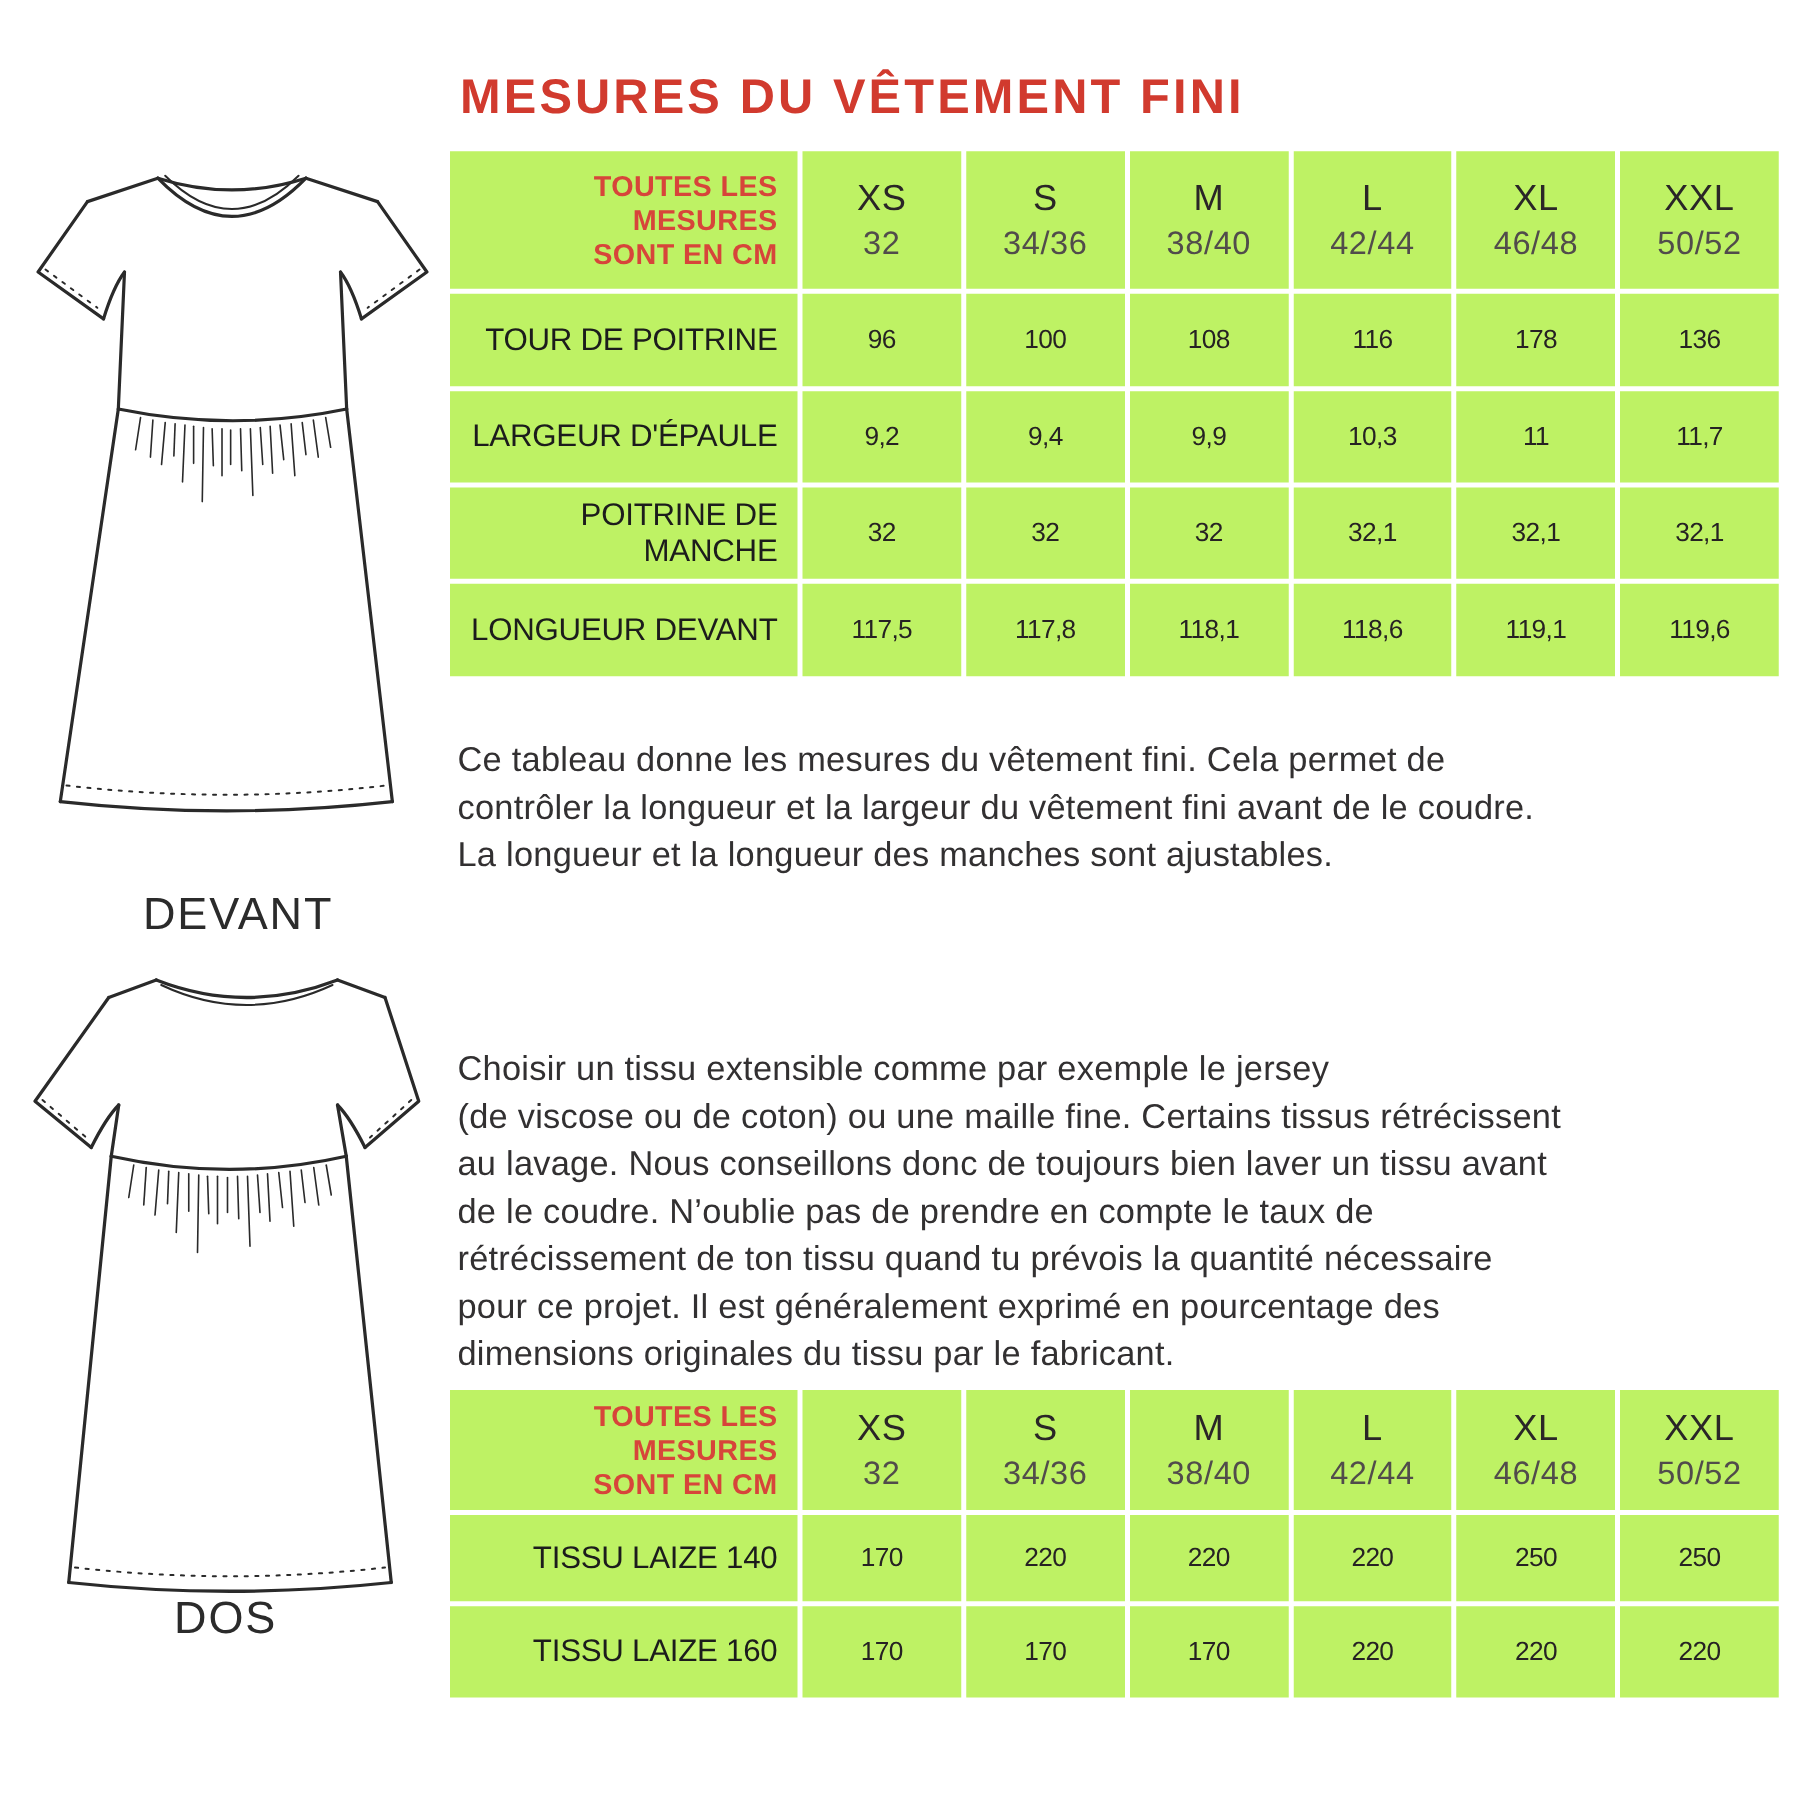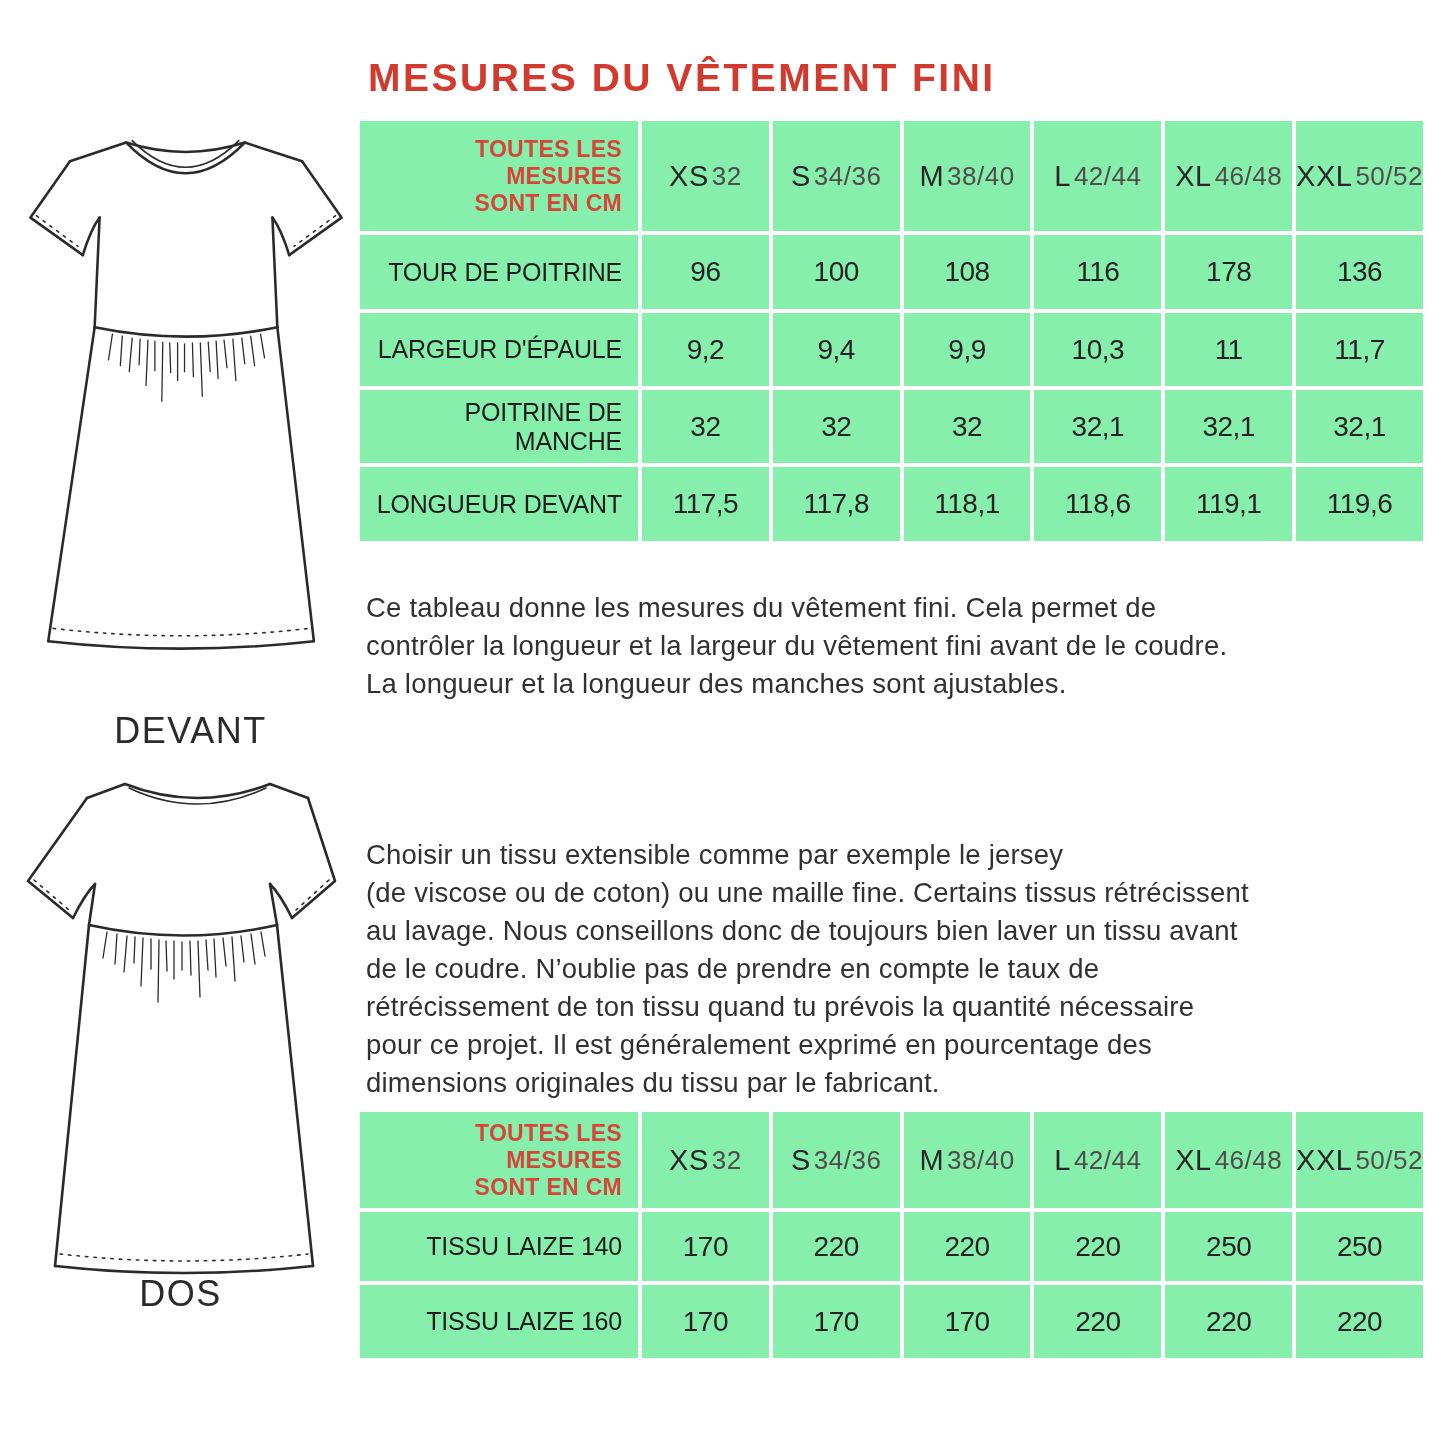--- a/index.html
+++ b/index.html
@@ -17,31 +17,31 @@
   #title1 { top:58px; }
   #title2 { top:769px; }
 
   
   .size-table {
     position:absolute; left:360px; width:1063px;
     display:grid; grid-template-columns:278px repeat(6,1fr); gap:4px;
   }
   #table1 { top:121px;  grid-template-rows:110px 74px 73px 73px 74px; }
   #table2 { top:1112px; grid-template-rows:96px 69px 73px; }
-  .cell { background:#86efac; display:flex; align-items:center; justify-content:center; }
+  .cell { background:#bef264; display:flex; align-items:center; justify-content:center; }
   .cell.label { justify-content:flex-end; padding-right:16px; text-align:right; }
   .units-note {
     font-size:23px; line-height:27px; color:#d7453a; letter-spacing:.3px;
     white-space:pre-line; text-align:right; font-weight:bold;
   }
-  .size-head { flex-direction:row; gap:3px; }
+  .size-head { flex-direction:column; gap:3px; }
   .size-name  { font-size:29px; color:#2a2627; letter-spacing:.5px; }
   .size-range { font-size:26px; color:#514c4b; letter-spacing:.5px; }
   .row-label  { font-size:25px; color:#1c1c1c; letter-spacing:-.2px; }
-  .value      { font-size:28px; color:#262223; letter-spacing:-.5px; }
+  .value      { font-size:21px; color:#262223; letter-spacing:-.5px; }
 
   
   .para {
     position:absolute; left:366px; width:1075px;
     font-size:27.5px; line-height:38px; color:#323031;
     letter-spacing:.2px; white-space:pre-line;
   }
   #para1 { top:556px;margin-top:33px; }
   #para2 { top:836px; }
 

